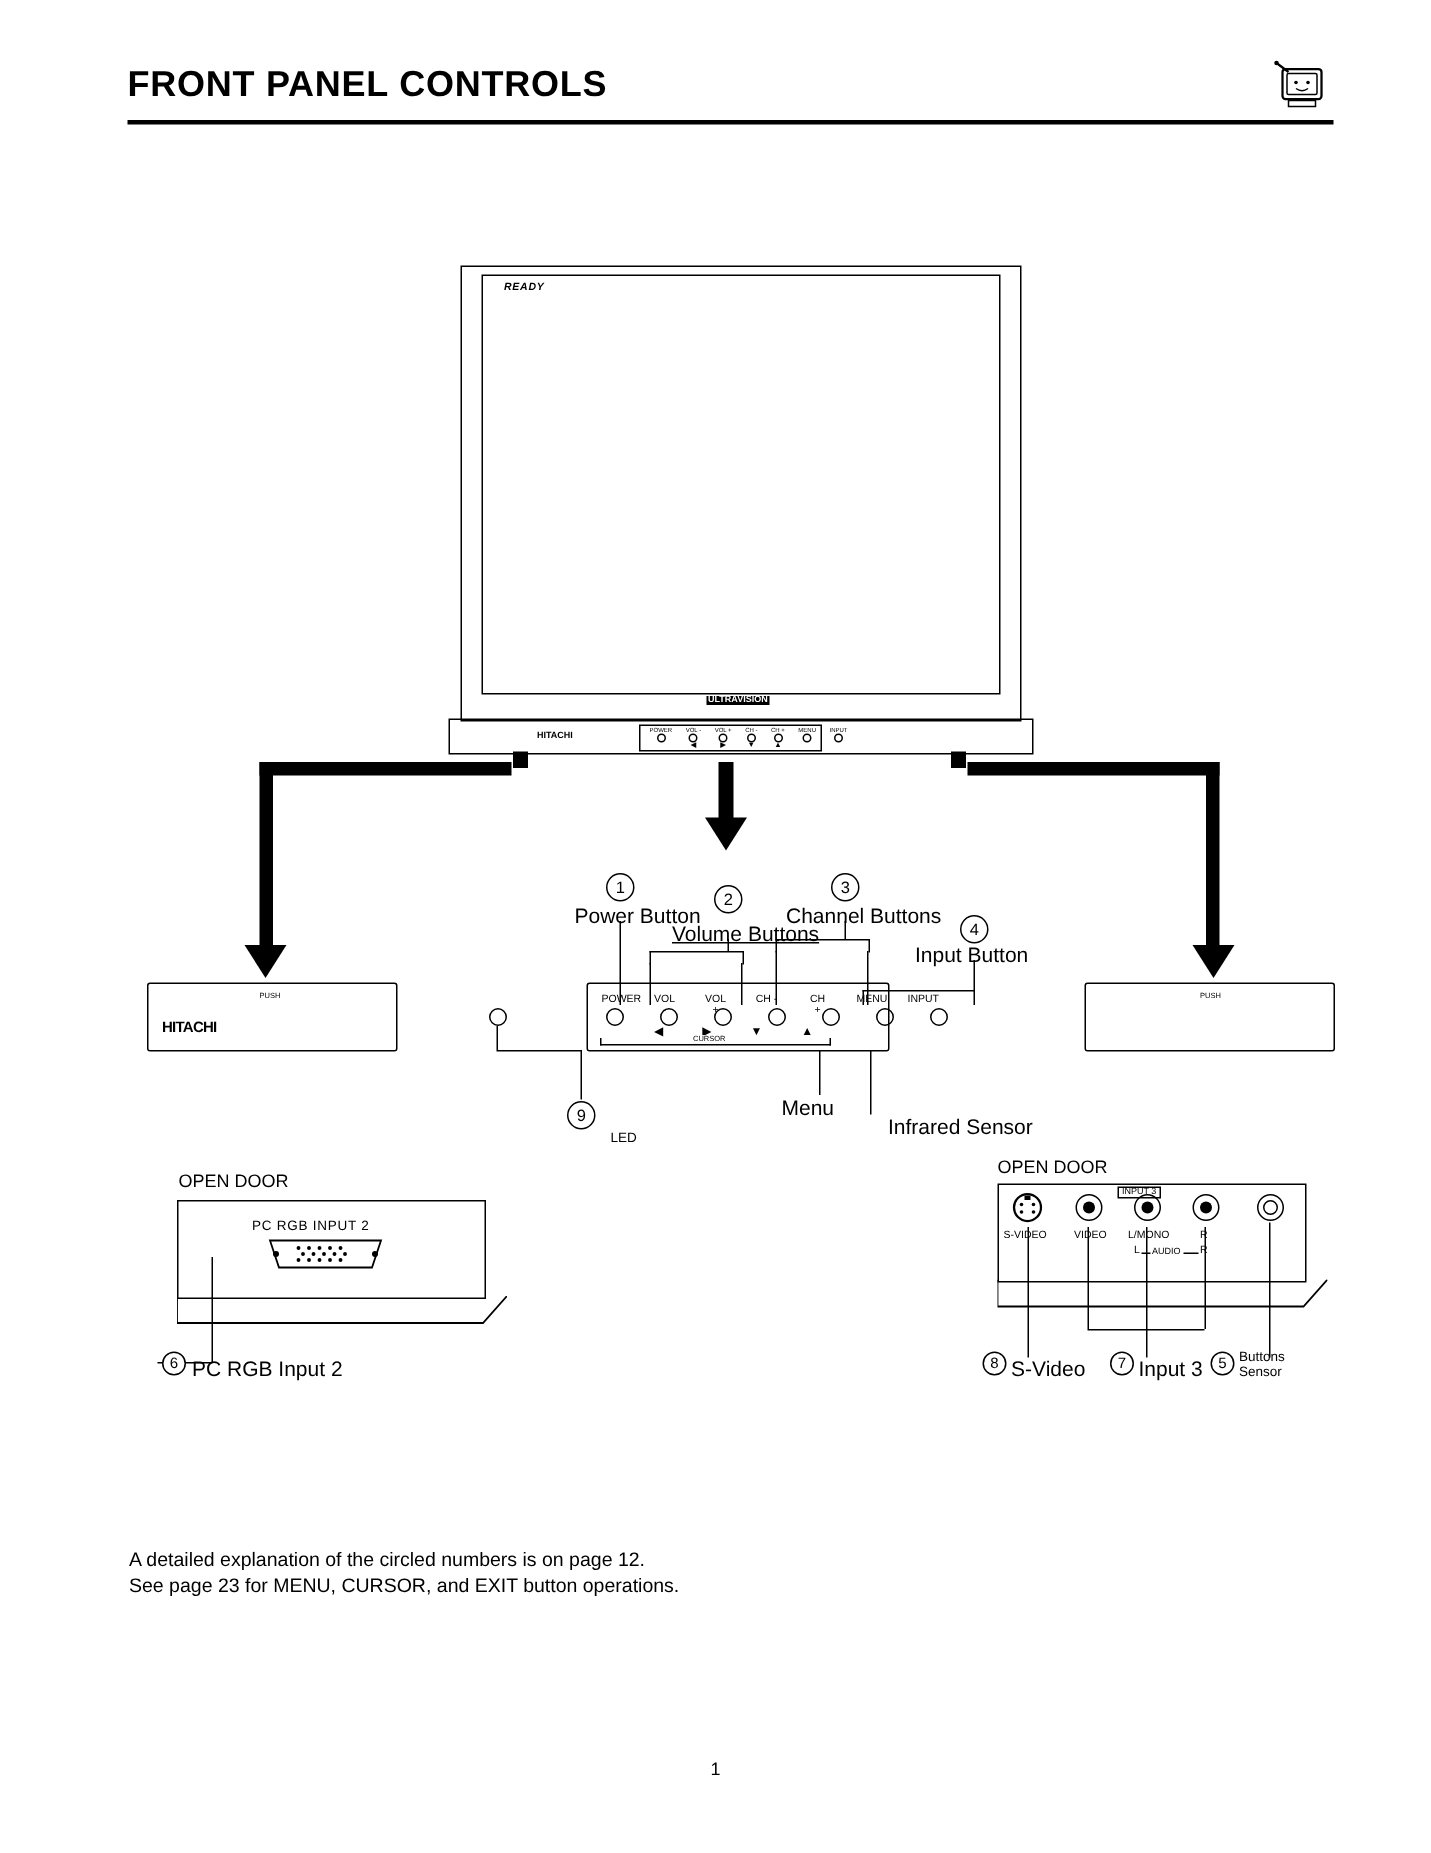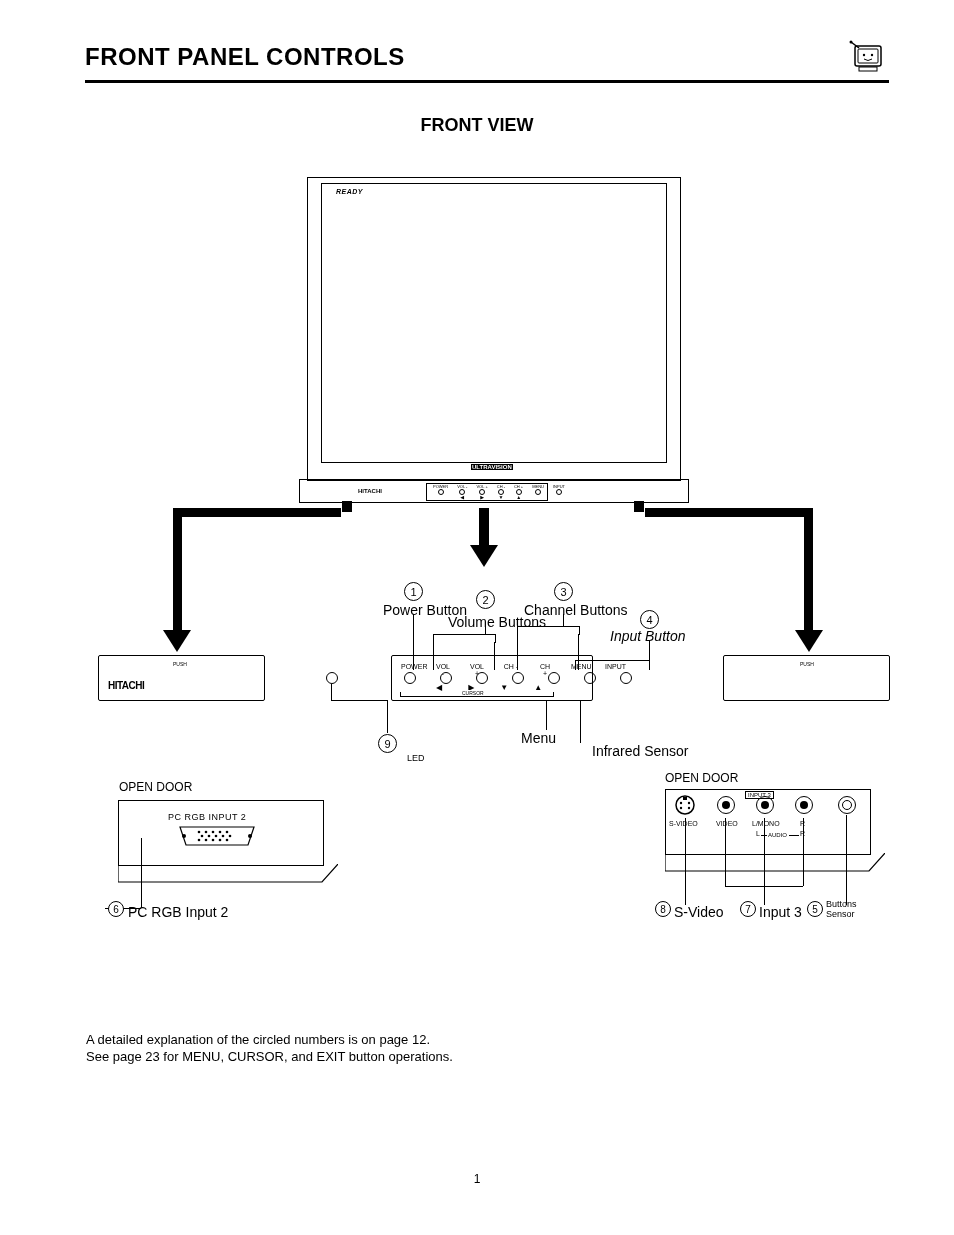--- a/index.html
+++ b/index.html
@@ -130,21 +130,20 @@
       <rect x="9" y="9" width="20" height="14" rx="1" fill="none" stroke="#000" stroke-width="1"></rect>
       <circle cx="15" cy="15" r="1.2" fill="#000"></circle>
       <circle cx="23" cy="15" r="1.2" fill="#000"></circle>
       <path d="M15 19 Q19 22 23 19" fill="none" stroke="#000" stroke-width="1"></path>
       <line x1="2" y1="2" x2="10" y2="8" stroke="#000" stroke-width="1.5"></line>
       <circle cx="2" cy="2" r="1.5" fill="#000"></circle>
       <rect x="10" y="27" width="18" height="4" fill="none" stroke="#000" stroke-width="1"></rect>
     </svg>
   </div>
 
-  <div class="subtitle">FRONT VIEW</div>
 
   <div class="abs tv" style="left:307px;top:177px;width:372px;height:302px;"></div>
 
   <div class="abs tv" style="left:321px;top:183px;width:344px;height:278px;"></div>
   <span class="abs tv-ready" style="left:336px;top:188px;">READY</span>
 
   <span class="abs tv-logo-invert" style="left:471px;top:464px;">ULTRAVISION</span>
 
   <div class="abs tv" style="left:299px;top:479px;width:388px;height:22px;"></div>
 
@@ -201,31 +200,31 @@
   <div class="abs arrow-head-down" style="left:795px;top:630px;"></div>
 
   <div class="abs badge" style="left:404px;top:582px;">
       <span>1</span>
     </div>
   <span class="abs callout-text" style="left:383px;top:602px;">Power Button</span>
 
   <div class="abs badge" style="left:476px;top:590px;">
       <span>2</span>
     </div>
-  <span class="abs callout-text" style="left:448px;top:614px;">Volume Buttons</span>
+  <span class="abs callout-text" style="left:448px;top:614px;text-decoration:underline;">Volume Buttons</span>
 
   <div class="abs badge" style="left:554px;top:582px;">
       <span>3</span>
     </div>
   <span class="abs callout-text" style="left:524px;top:602px;">Channel Buttons</span>
 
   <div class="abs badge" style="left:640px;top:610px;">
       <span>4</span>
     </div>
-  <span class="abs callout-text" style="left:610px;top:628px;font-style:italic;">Input Button</span>
+  <span class="abs callout-text" style="left:610px;top:628px;">Input Button</span>
 
   <div class="abs vline" style="left:413px;top:614px;height:56px;"></div>
 
   <div class="abs vline" style="left:485px;top:626px;height:8px;"></div>
   <div class="abs bracket-top" style="left:433px;top:634px;width:61px;height:8px;"></div>
   <div class="abs vline" style="left:433px;top:642px;height:28px;"></div>
   <div class="abs vline" style="left:494px;top:642px;height:28px;"></div>
 
   <div class="abs vline" style="left:563px;top:614px;height:12px;"></div>
   <div class="abs bracket-top" style="left:517px;top:626px;width:61px;height:8px;"></div>

